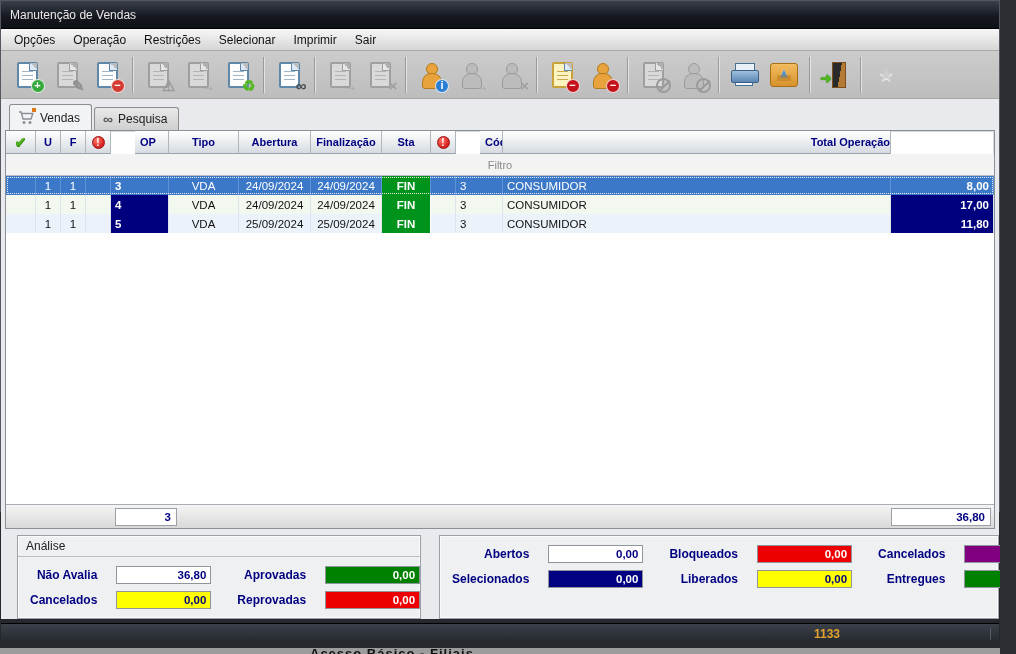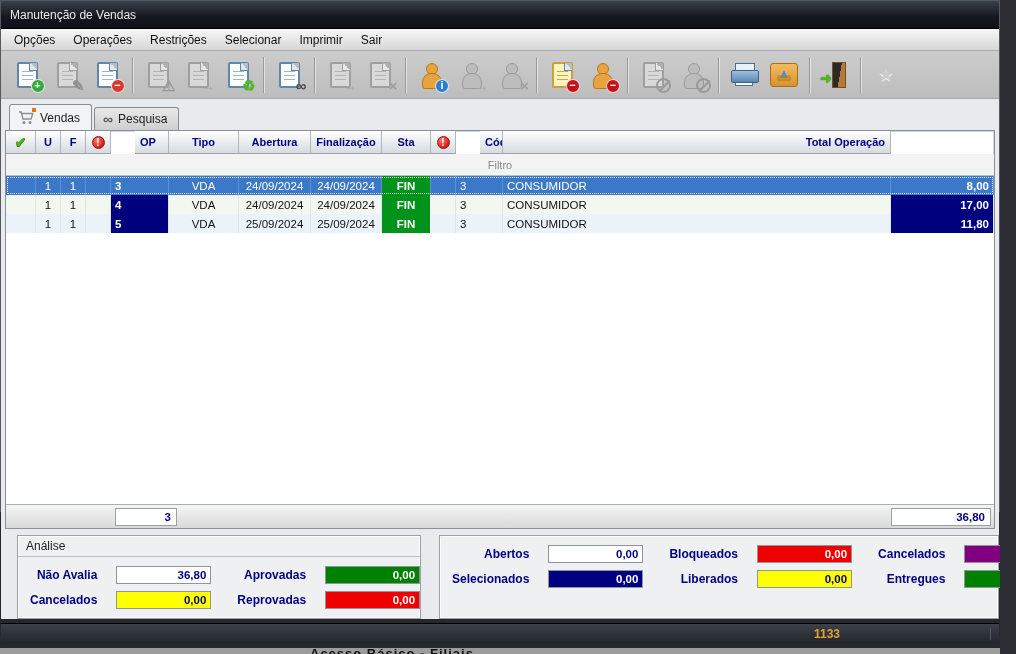--- a/index.html
+++ b/index.html
@@ -77,21 +77,21 @@
 
   
   .grid-panel { border:1px solid #8a9098; background:#fff; position:relative; z-index:1; height:399px;
                 display:flex; flex-direction:column; box-shadow:0 0 0 1px #d4d8dc inset; }
   .grid { display:flex; flex-direction:column; flex:1 1 auto; overflow:hidden; }
   .grow { display:grid; grid-template-columns:30px 25px 25px 25px 58px 70px 72px 71px 49px 25px 47px 1fr 103px; }
   .ghead { height:23px; }
   .ghead .hcell { background:linear-gradient(#ffffff,#d6dbe1); border-right:1px solid #aeb6be; border-bottom:1px solid #9aa2aa;
         color:#000080; font-weight:bold; font-size:11px; display:flex; align-items:center; justify-content:center; overflow:hidden; white-space:nowrap; }
   .ghead .hcell.left { justify-content:flex-start; padding-left:5px;margin-left:24px; }
-  .ghead .hcell.right { justify-content:flex-end; padding-right:5px; }
+  .ghead .hcell.right { justify-content:flex-end; }
   .check-glyph { color:#4fae1f; font-size:14px; font-weight:bold; text-shadow:0 1px 0 #2c7a00; }
   .excl-glyph { width:13px; height:13px; border-radius:50%; background:radial-gradient(circle at 35% 30%, #ff7a6a, #d61f1f 70%);
         color:#fff; font-size:10px; font-weight:bold; display:flex; align-items:center; justify-content:center; border:1px solid #9e0e0e; }
   .filter-row { height:22px; background:#f3f3f3; border-bottom:1px solid #b8bec4; color:#8a8a8a; font-size:11px;
         display:flex; align-items:center; justify-content:center; }
   .drow { height:19px; font-size:11.5px; cursor:default; }
   .drow .cell { display:flex; align-items:center; padding:0 4px; border-right:1px solid #dde4ea; overflow:hidden; white-space:nowrap; color:#111; }
   .drow .c-center { justify-content:center; }
   .drow .c-right { justify-content:flex-end; }
   .drow.alt-a { background:#f2f8f0; }
@@ -133,21 +133,21 @@
 <body>
 
 <div class="window">
 
   <div class="titlebar">
     <span>Manutenção de Vendas</span>
   </div>
 
   <div class="menubar">
     <span class="menu-item">Opções</span>
-    <span class="menu-item">Operações</span>
+    <span class="menu-item">Operação</span>
     <span class="menu-item">Restrições</span>
     <span class="menu-item">Selecionar</span>
     <span class="menu-item">Imprimir</span>
     <span class="menu-item">Sair</span>
   </div>
 
   <div class="toolbar" id="toolbar">
       <div class="tbtn">
         <span class="stack">
           <span class="base-page"></span>

